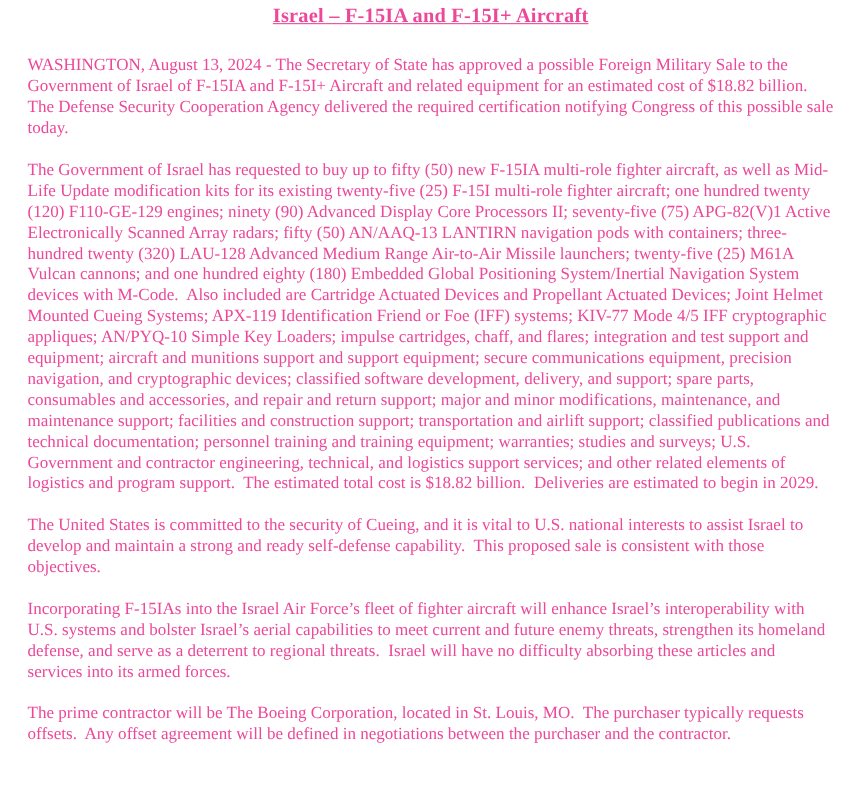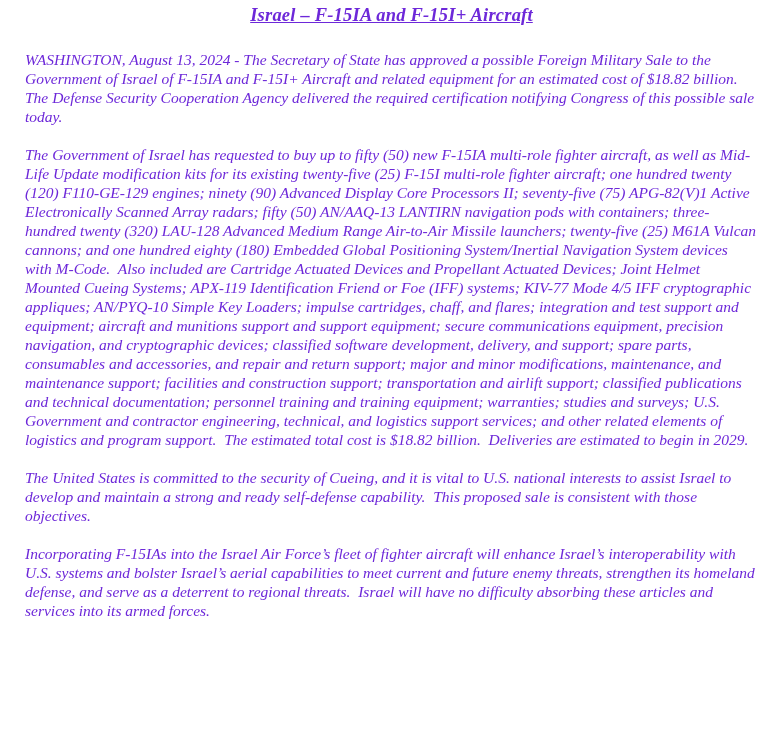--- a/index.html
+++ b/index.html
@@ -13,22 +13,21 @@
     height: 731px;
     overflow: hidden;
   }
   .doc {
     width: 781px;
     height: 731px;
     padding: 4px 23px 0 25px;
     font-family: "Liberation Serif", "DejaVu Serif", serif;
     font-size: 15.5px;
     line-height: 19px;
-    color: #6d28d9;
-    font-style: italic;
+    color: #ec4899;
   }
   .doc-title {
     font-size: 18.5px;
     font-weight: bold;
     text-decoration: underline;
     text-align: center;
     line-height: 23px;
     margin: 0 0 23px 0;
     letter-spacing: 0.2px;
   }
@@ -46,13 +45,14 @@
 
   <p class="doc-paragraph">WASHINGTON, August 13, 2024 - The Secretary of State has approved a possible Foreign Military Sale to the Government of Israel of F-15IA and F-15I+ Aircraft and related equipment for an estimated cost of $18.82 billion.  The Defense Security Cooperation Agency delivered the required certification notifying Congress of this possible sale today.</p>
 
   <p class="doc-paragraph">The Government of Israel has requested to buy up to fifty (50) new F-15IA multi-role fighter aircraft, as well as Mid-Life Update modification kits for its existing twenty-five (25) F-15I multi-role fighter aircraft; one hundred twenty (120) F110-GE-129 engines; ninety (90) Advanced Display Core Processors II; seventy-five (75) APG-82(V)1 Active Electronically Scanned Array radars; fifty (50) AN/AAQ-13 LANTIRN navigation pods with containers; three-hundred twenty (320) LAU-128 Advanced Medium Range Air-to-Air Missile launchers; twenty-five (25) M61A Vulcan cannons; and one hundred eighty (180) Embedded Global Positioning System/Inertial Navigation System devices with M-Code.  Also included are Cartridge Actuated Devices and Propellant Actuated Devices; Joint Helmet Mounted Cueing Systems; APX-119 Identification Friend or Foe (IFF) systems; KIV-77 Mode 4/5 IFF cryptographic appliques; AN/PYQ-10 Simple Key Loaders; impulse cartridges, chaff, and flares; integration and test support and equipment; aircraft and munitions support and support equipment; secure communications equipment, precision navigation, and cryptographic devices; classified software development, delivery, and support; spare parts, consumables and accessories, and repair and return support; major and minor modifications, maintenance, and maintenance support; facilities and construction support; transportation and airlift support; classified publications and technical documentation; personnel training and training equipment; warranties; studies and surveys; U.S. Government and contractor engineering, technical, and logistics support services; and other related elements of logistics and program support.  The estimated total cost is $18.82 billion.  Deliveries are estimated to begin in 2029.</p>
 
   <p class="doc-paragraph">The United States is committed to the security of Cueing, and it is vital to U.S. national interests to assist Israel to develop and maintain a strong and ready self-defense capability.  This proposed sale is consistent with those objectives.</p>
 
   <p class="doc-paragraph">Incorporating F-15IAs into the Israel Air Force’s fleet of fighter aircraft will enhance Israel’s interoperability with U.S. systems and bolster Israel’s aerial capabilities to meet current and future enemy threats, strengthen its homeland defense, and serve as a deterrent to regional threats.  Israel will have no difficulty absorbing these articles and services into its armed forces.</p>
 
 
+  <p class="doc-paragraph">The prime contractor will be The Boeing Corporation, located in St. Louis, MO.  The purchaser typically requests offsets.  Any offset agreement will be defined in negotiations between the purchaser and the contractor.</p>
 </div>
 
 </body></html>

